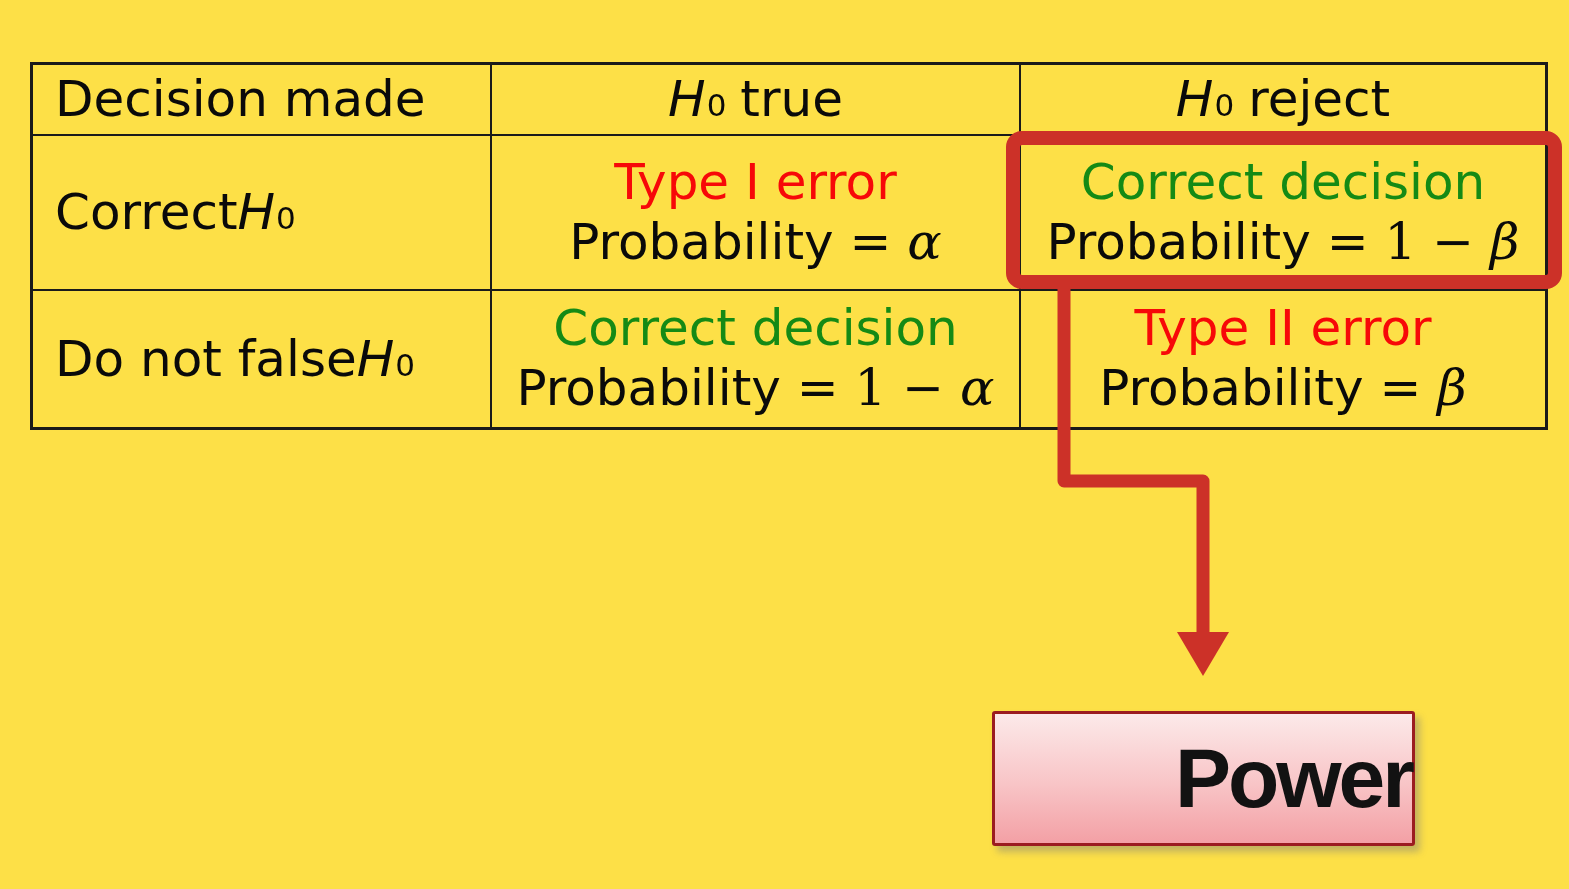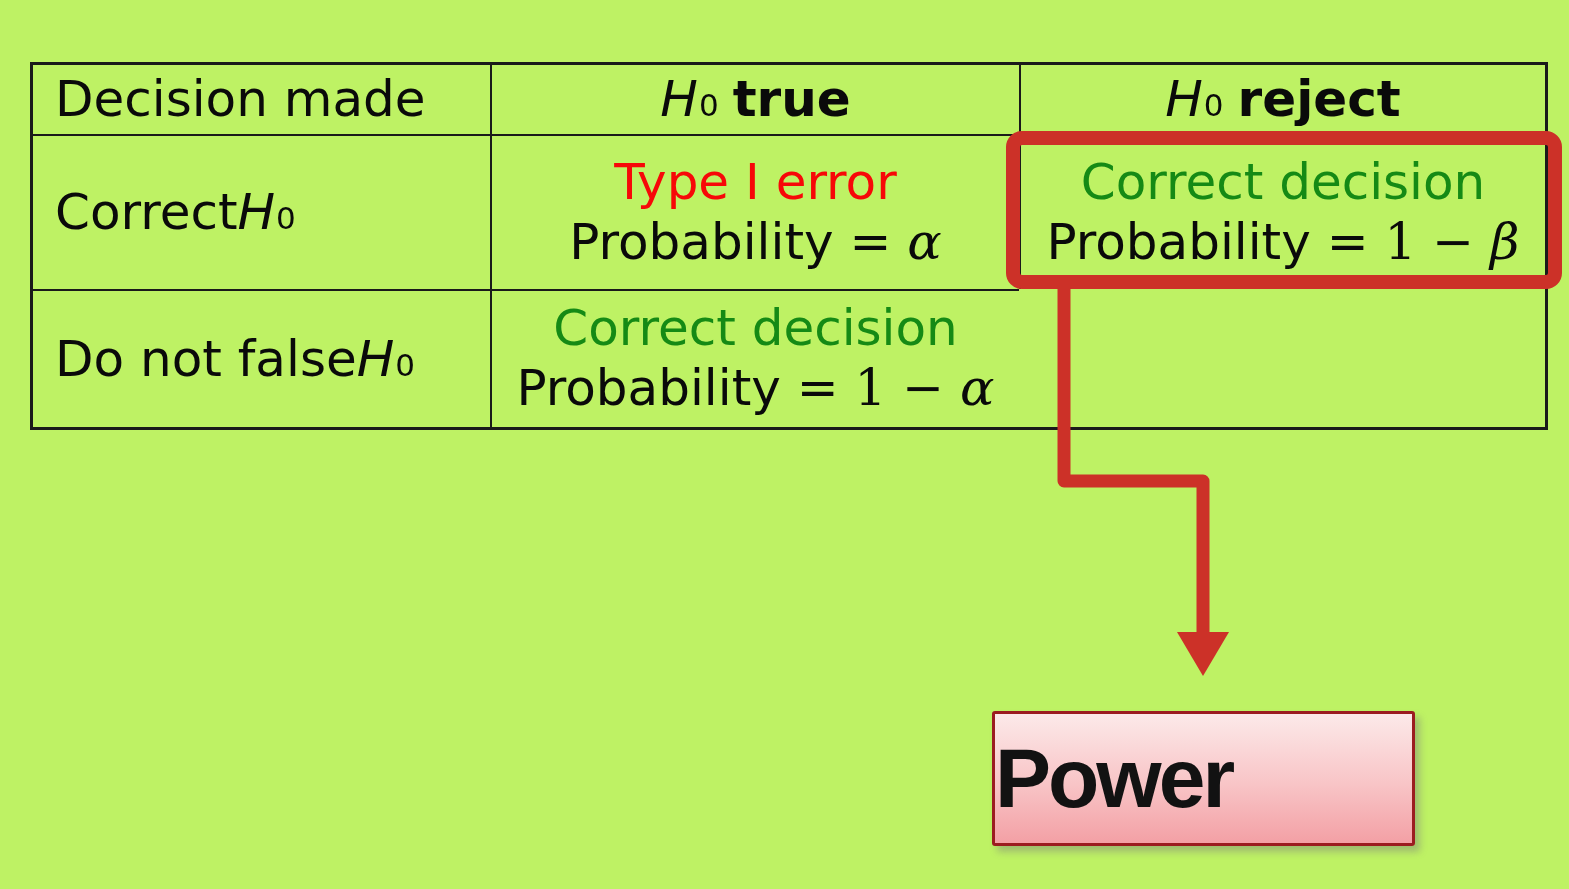--- a/index.html
+++ b/index.html
@@ -1,35 +1,35 @@
 <!DOCTYPE html>
 <html><head>
 <meta charset="utf-8">
 <style>
   html,body{margin:0;padding:0;background:#ffffff;}
   .canvas{
-    position:relative;width:1569px;height:889px;background:#bef264;overflow:hidden;
+    position:relative;width:1569px;height:889px;background:#fde047;overflow:hidden;
     font-family:"DejaVu Sans",sans-serif;color:#0a0a0a;
   }
 
   
   .dtable{
     position:absolute;left:30px;top:62px;width:1518px;height:368px;
     box-sizing:border-box;border:3px solid #1a1a1a;
     display:grid;
     grid-template-columns:457px 529px 1fr;
     grid-template-rows:69px 155px 1fr;
   }
   .cell{box-sizing:border-box;display:flex;align-items:center;font-size:50px;line-height:1.1;}
   .cell.bl{border-left:2px solid #1a1a1a;}
   .cell.bt{border-top:2px solid #1a1a1a;}
   .cell.left{justify-content:flex-start;padding-left:22px;}
   .cell.center{justify-content:center;}
   .cell.stack{flex-direction:column;justify-content:center;gap:4px;text-align:center;}
-  .hw{margin-left:0.28em;font-weight:bold;}
+  .hw{margin-left:0.28em;font-weight:normal;}
   .h-ital{font-style:italic;font-weight:normal;}
   sub.h0{font-size:0.62em;line-height:0;position:relative;top:0.18em;margin-left:1px;}
   .l1{white-space:nowrap;}
   .l1.err{color:#f70808;}
   .l1.ok{color:#158a15;}
   .l2{white-space:nowrap;color:#0a0a0a;}
   .mid{font-family:"DejaVu Serif",serif;}
   .greek{font-family:"DejaVu Serif",serif;font-style:italic;font-size:1.02em;}
 
   
@@ -41,21 +41,21 @@
 
   
   .arrow-svg{position:absolute;left:0;top:0;width:1569px;height:889px;pointer-events:none;}
 
   
   .power-box{
     position:absolute;left:992px;top:711px;width:423px;height:135px;
     box-sizing:border-box;border:3px solid #9b1c20;border-radius:3px;
     background:linear-gradient(180deg,#fce9e9 0%,#f8c4c6 55%,#f3a0a5 100%);
     box-shadow:5px 6px 7px rgba(125,125,125,0.45);
-    display:flex;align-items:center;justify-content:flex-start;
+    display:flex;align-items:center;justify-content:flex-end;
   }
   .power-label{
     font-family:"Liberation Sans",sans-serif;font-weight:bold;
     font-size:84px;letter-spacing:-3px;color:#121212;
   }
 </style>
 </head>
 <body>
 
 <div class="canvas">
@@ -98,20 +98,26 @@
       <span>Do not false </span>
         <span class="h-ital">H</span>
         <sub class="h0">0</sub>
     </div>
     <div class="cell stack bl bt">
       <div class="l1 ok">Correct decision</div>
       <div class="l2">
         <span>Probability = </span><span class="mid">1 − </span><span class="greek">α</span>
       </div>
     </div>
+    <div class="cell stack bl bt">
+      <div class="l1 err">Type II error</div>
+      <div class="l2">
+        <span>Probability = </span><span class="mid"></span><span class="greek">β</span>
+      </div>
+    </div>
   </div>
 
   <div class="hl-box"></div>
 
   <svg class="arrow-svg" viewBox="0 0 1569 889" xmlns="http://www.w3.org/2000/svg">
     <path d="M 1064 287 L 1064 481 L 1203 481 L 1203 634" fill="none" stroke="#cc3128" stroke-width="13" stroke-linejoin="round" stroke-linecap="butt"></path>
     <polygon points="1177,632 1229,632 1203,676" fill="#cc3128"></polygon>
   </svg>
 
   <div class="power-box">

